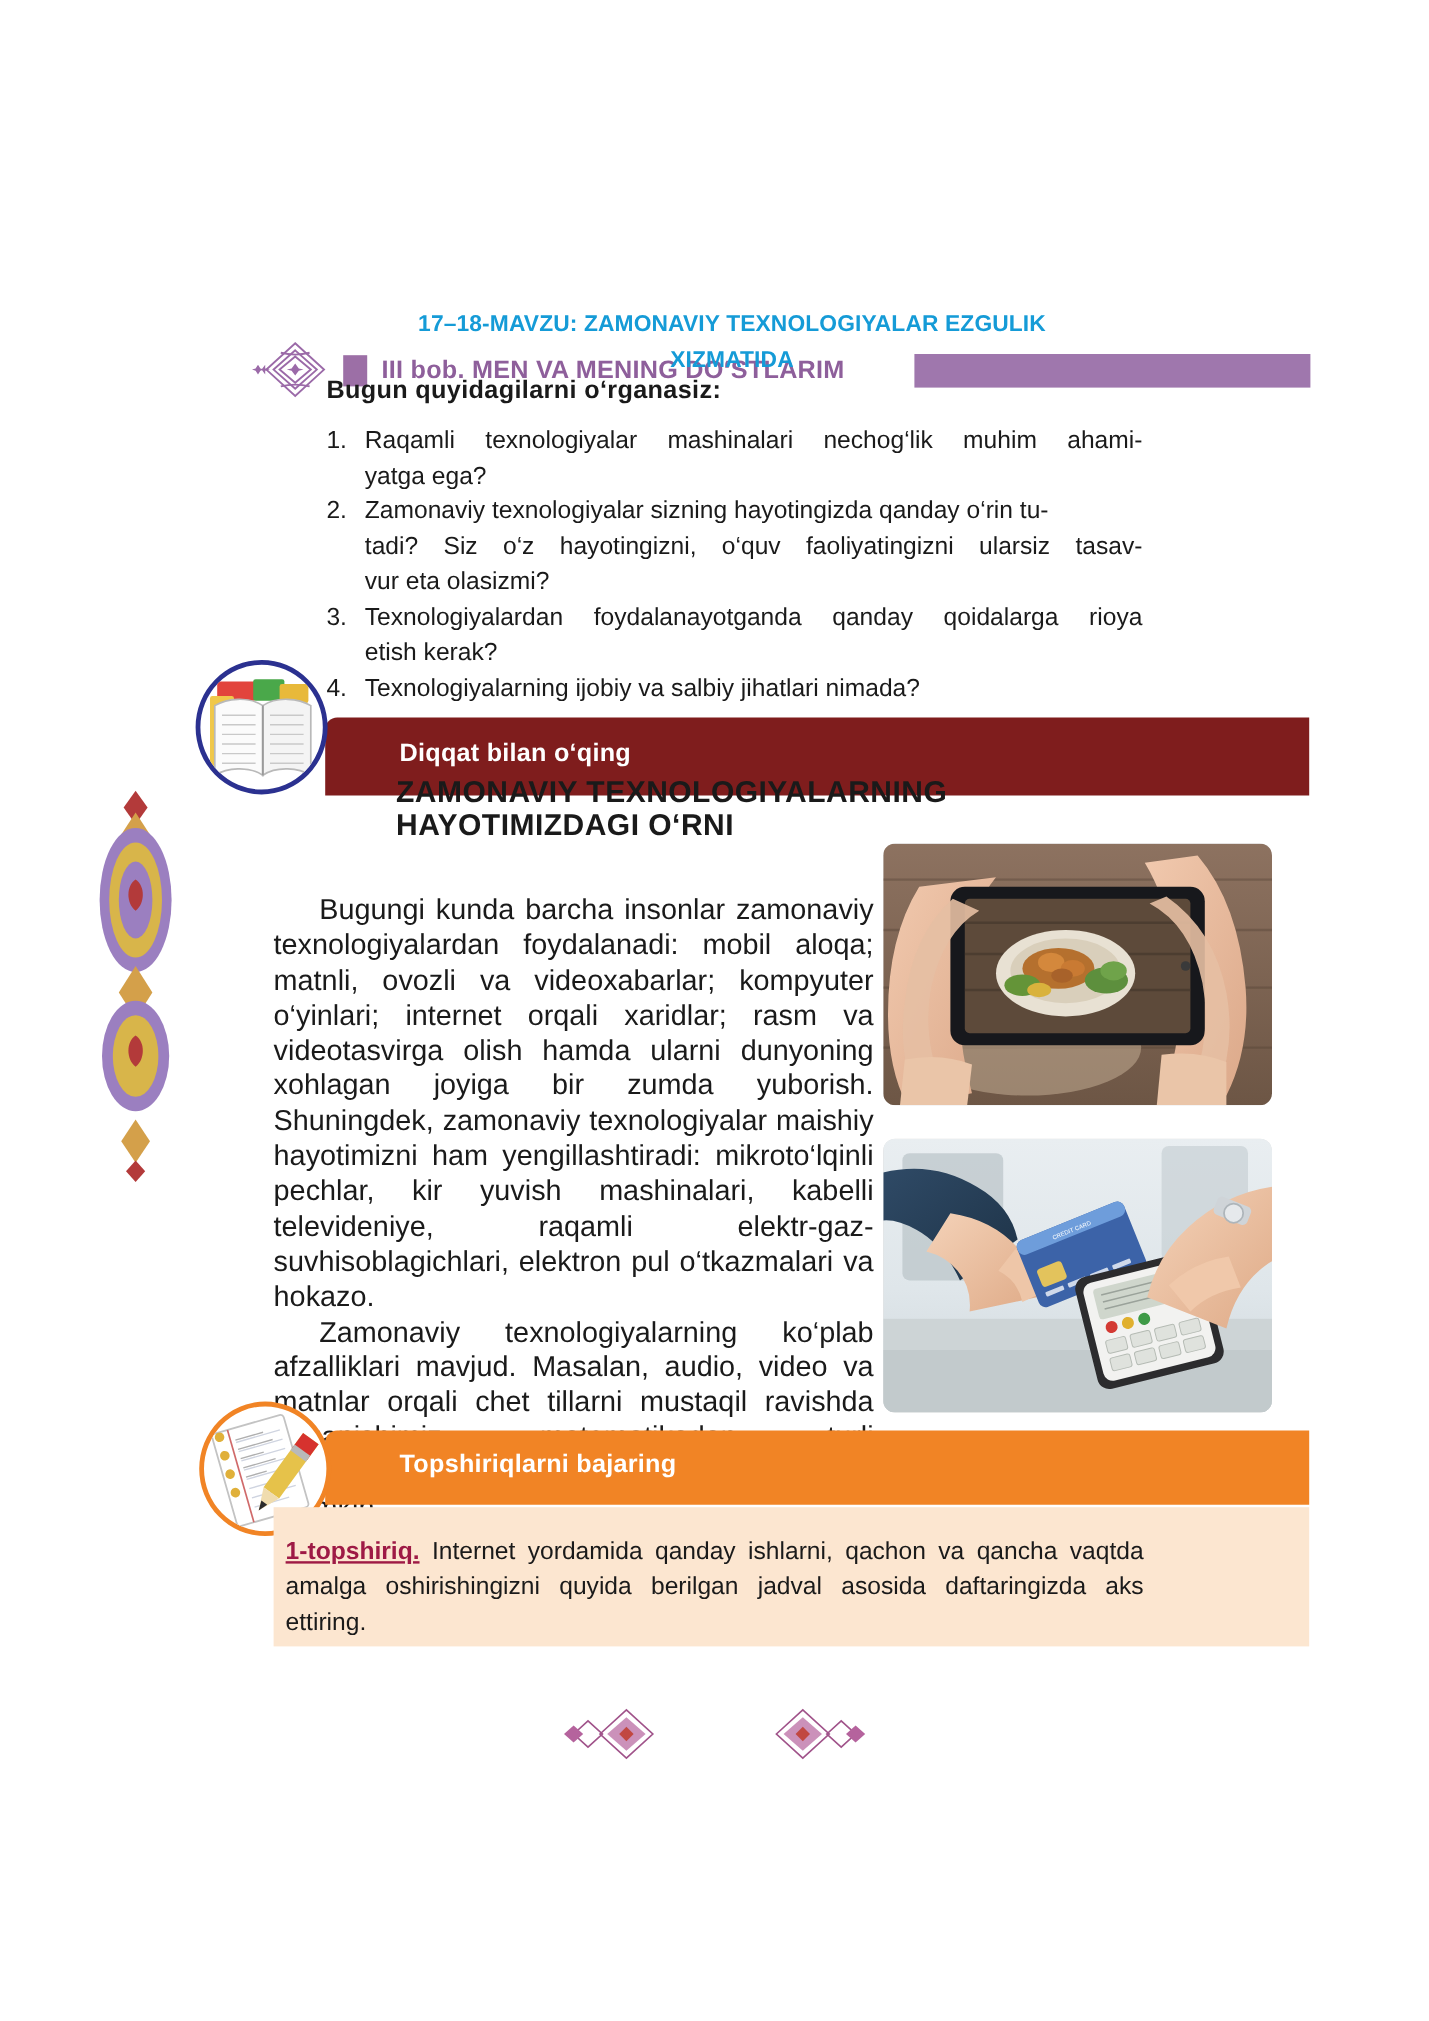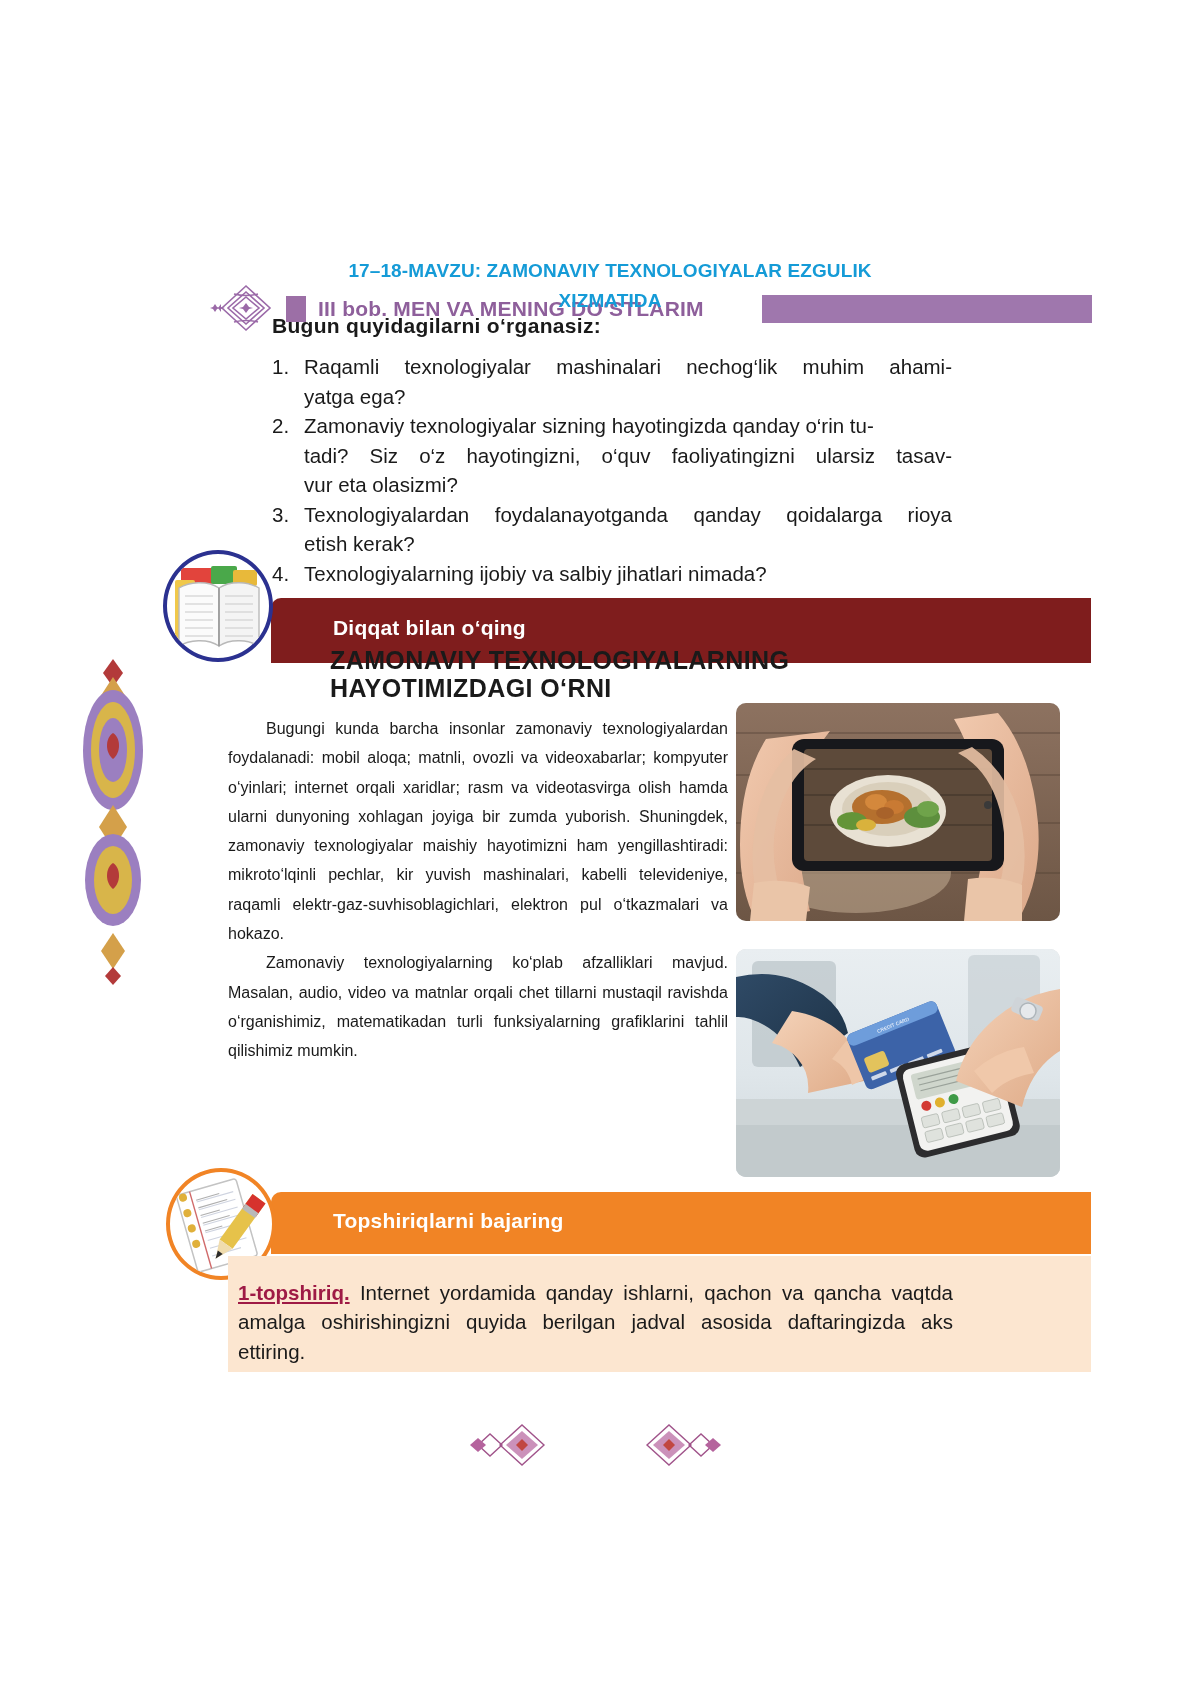--- a/index.html
+++ b/index.html
@@ -81,22 +81,22 @@
 
   
   .section-heading{
     position:absolute; left:330px; top:646px; width:540px;
     text-align:left; font-size:25px; font-weight:bold; line-height:28px;
     letter-spacing:.4px;
   }
 
   
   .body-col{
-    position:absolute; left:228px; top:714px; width:500px;
-    font-size:16px; line-height:29.3px; text-align:justify;
+    position:absolute; left:228px; top:744px; width:500px;
+    font-size:24px; line-height:29.3px; text-align:justify;
   }
   .body-col p{ margin:0; text-indent:38px; }
   .body-col p.p2{ text-indent:38px; }
 
   
   .photo{
     position:absolute; border-radius:10px; overflow:hidden;
     background:#ddd;
   }
   .photo1{ left:736px; top:703px; width:324px; height:218px; }

